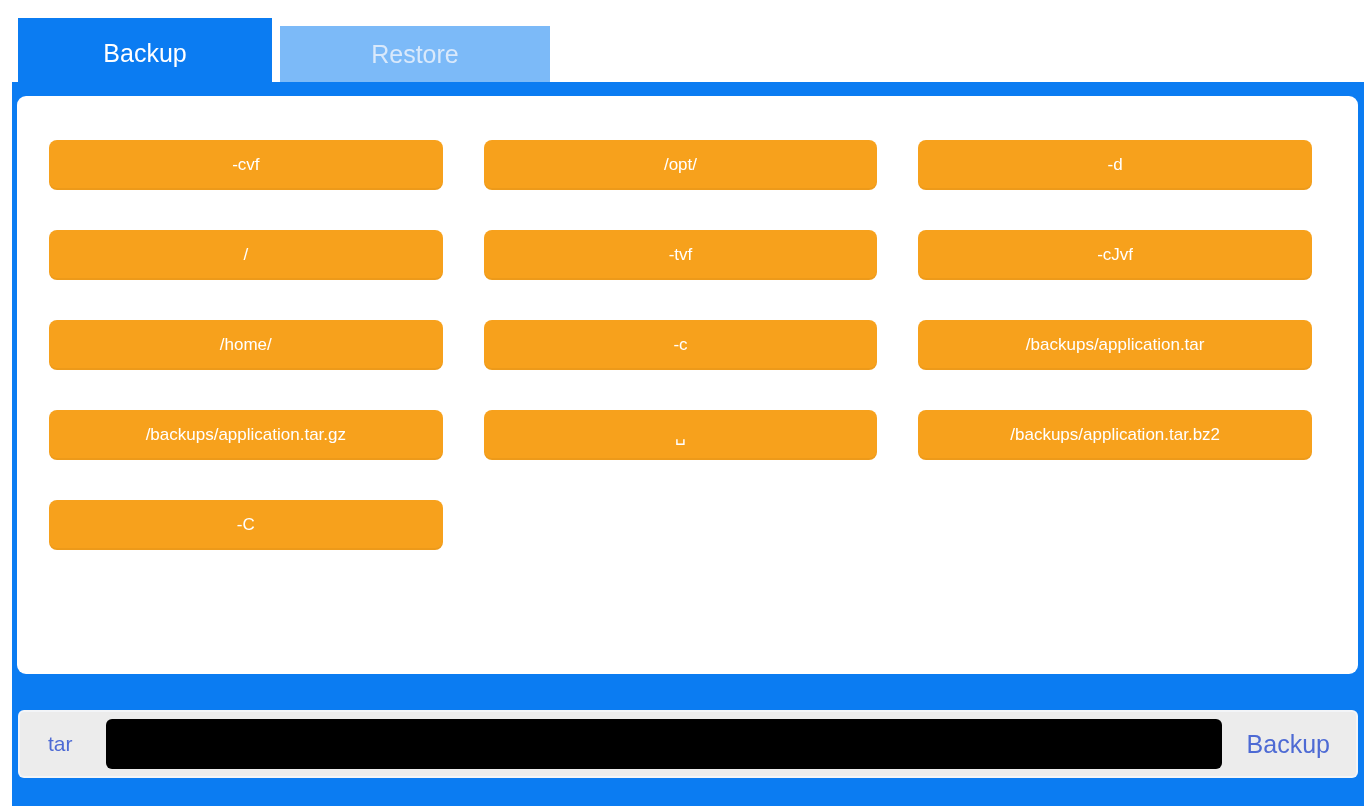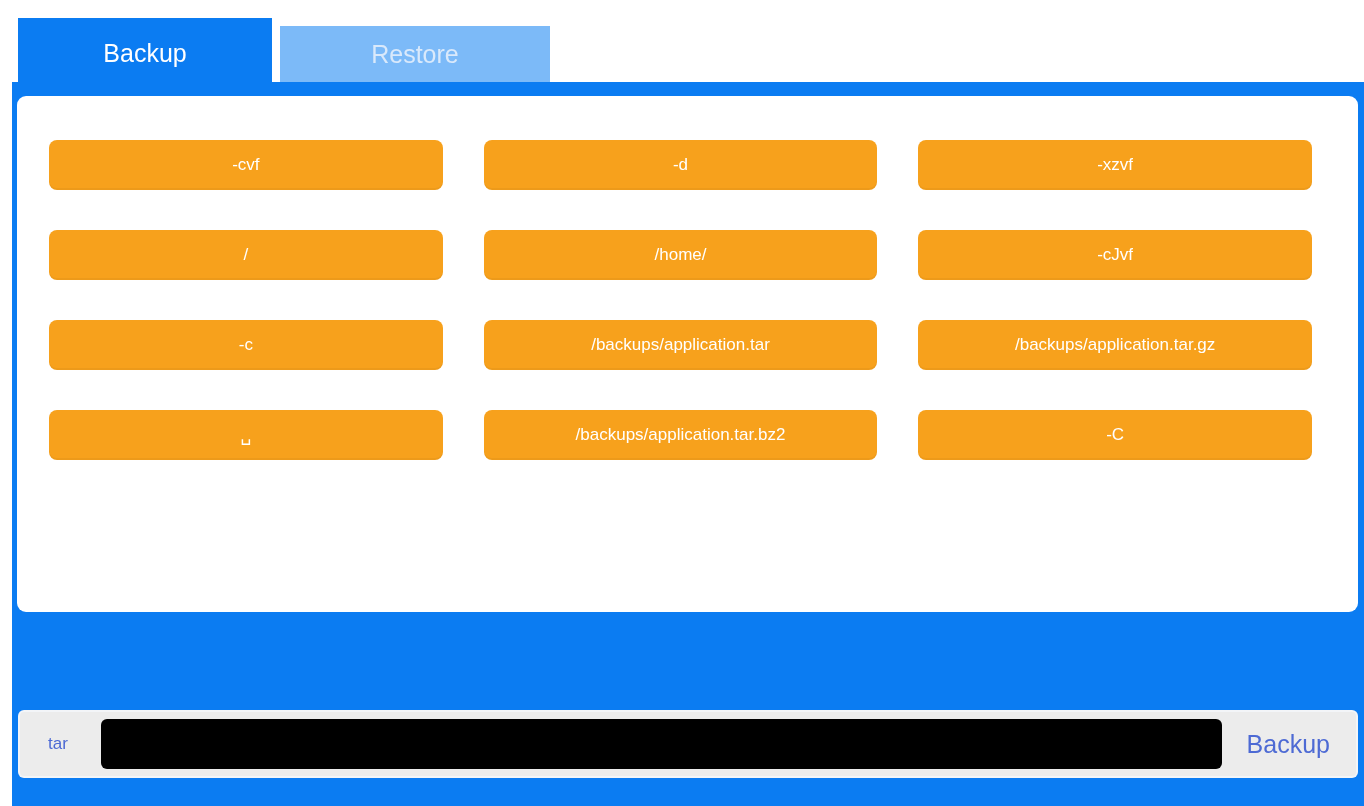--- a/index.html
+++ b/index.html
@@ -43,21 +43,21 @@
   .blue-area {
     position: relative;
     height: 736px;
     background: #0b7cf2;
   }
 
   
   .panel {
     position: absolute;
     top: 14px; left: 5px; right: 6px;
-    height: 516px;
+    height: 578px;
     background: #ffffff;
     border-radius: 9px;
     padding: 44px 46px 0 32px;
     display: grid;
     grid-template-columns: 1fr 1fr 1fr;
     grid-auto-rows: 50px;
     column-gap: 41px;
     row-gap: 40px;
   }
   .tile {
@@ -80,21 +80,21 @@
     height: 64px;
     background: #ececec;
     border-radius: 4px;
     box-shadow: 0 0 0 2px #f3f5f8;
     display: flex;
     align-items: center;
     padding: 0 20px 0 22px;
   }
   .cmd-prefix {
     color: #4d6ad4;
-    font-size: 17px;
+    font-size: 21px;
     flex: 0 0 auto;
   }
   .cmd-input {
     flex: 1 1 auto;
     height: 50px;
     margin: 0 19px 0 27px;
     background: #000000;
     border: none;
     border-radius: 6px;
     color: #ffffff;
@@ -125,25 +125,26 @@
 
 <div class="tabs-row">
   <div class="tab tab-active">Backup</div>
   <div class="tab tab-inactive">Restore</div>
 </div>
 
 <div class="blue-area">
 
   <div class="panel">
     <div class="tile">-cvf</div>
+    <div class="tile">/opt/</div>
     <div class="tile">-d</div>
-    <div class="tile">-xzvf</div>
     <div class="tile">/</div>
+    <div class="tile">-tvf</div>
+    <div class="tile">-cJvf</div>
     <div class="tile">/home/</div>
-    <div class="tile">-cJvf</div>
     <div class="tile">-c</div>
     <div class="tile">/backups/application.tar</div>
     <div class="tile">/backups/application.tar.gz</div>
     <div class="tile">␣</div>
     <div class="tile">/backups/application.tar.bz2</div>
     <div class="tile">-C</div>
   </div>
 
   <div class="cmdbar">
     <span class="cmd-prefix">tar</span>

